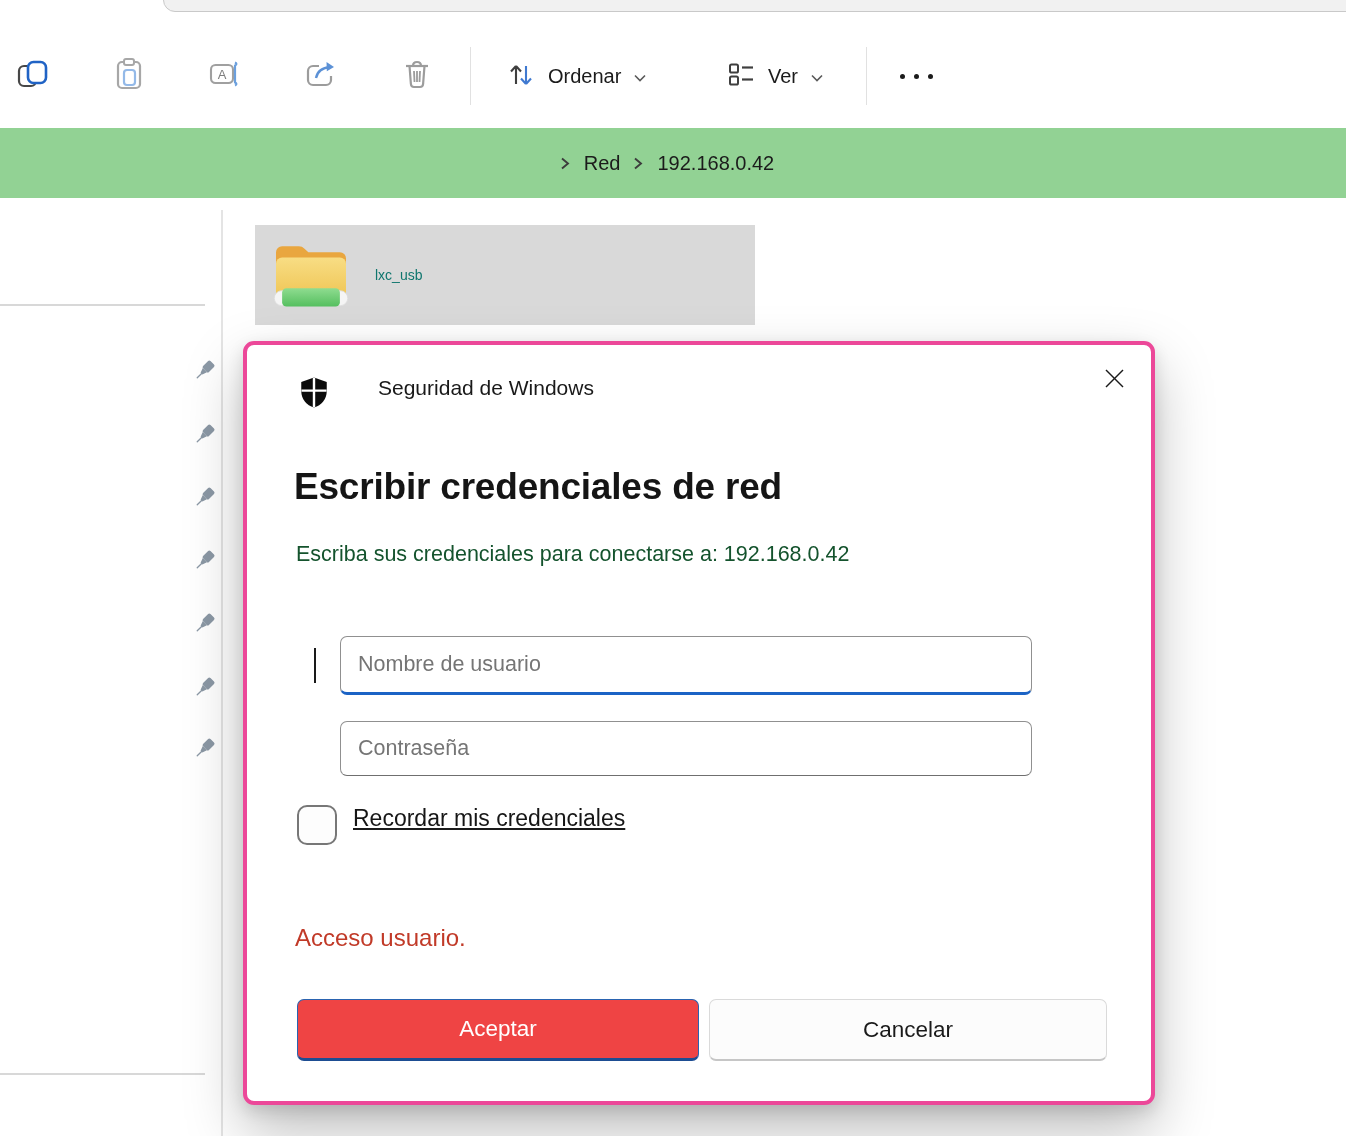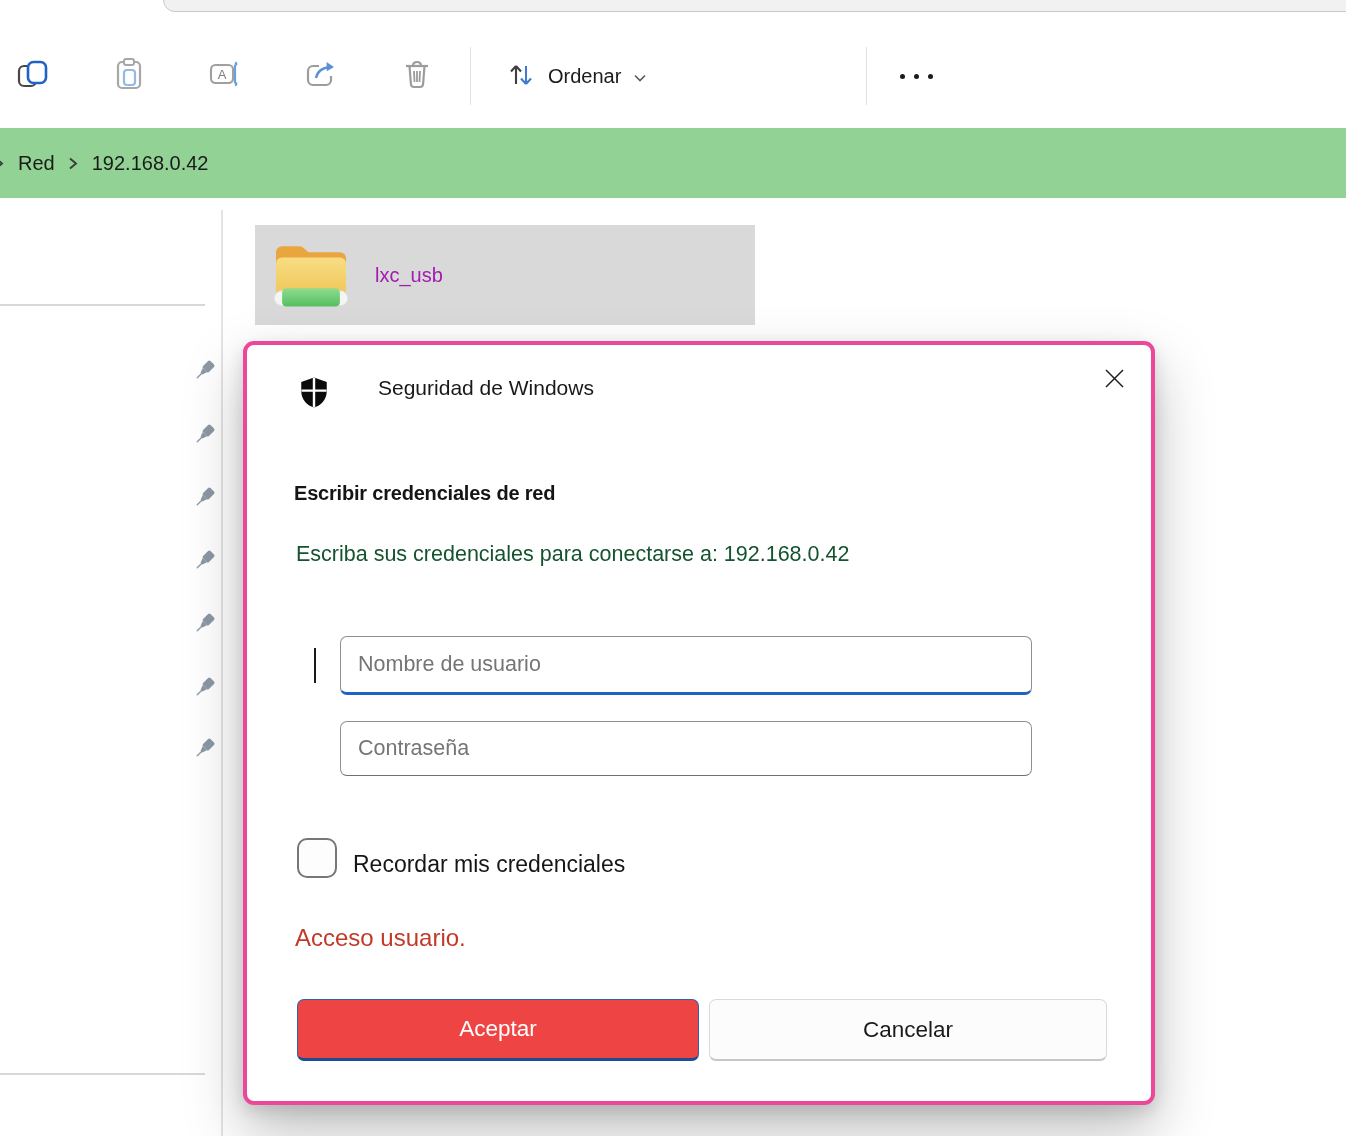--- a/index.html
+++ b/index.html
@@ -23,40 +23,40 @@
   .crumb{padding:4px 6px;}
   .crumb-sep{display:flex;align-items:center;margin:0 6px;}
   
   .main{position:absolute;left:0;top:198px;width:100%;height:938px;background:#fff;}
   .side-vline{position:absolute;left:221px;top:12px;bottom:0;width:1.5px;background:#e4e4e4;}
   .side-hline{position:absolute;left:0;width:205px;height:1.5px;background:#d8d8d8;}
   .pin{position:absolute;left:192px;width:25px;height:25px;}
   
   .tile{position:absolute;left:255px;top:27px;width:500px;height:100px;background:#d9d9d9;display:flex;align-items:center;}
   .tile .ficon{margin-left:14px;width:84px;height:84px;flex:0 0 auto;}
-  .tile .fname{margin-left:22px;font-size:20px;color:#a21caf;}
+  .tile .fname{margin-left:22px;font-size:14px;color:#0f766e;}
   
   .dialog{position:absolute;left:243px;top:341px;width:912px;height:764px;background:#fff;
     border:4px solid #ec4899;border-radius:11px;
     box-shadow:0 26px 58px rgba(0,0,0,.26),0 6px 16px rgba(0,0,0,.12);}
   .dlg-shield{position:absolute;left:50px;top:30px;width:34px;height:36px;}
   .dlg-apptitle{position:absolute;left:131px;top:31px;font-size:21px;color:#191919;}
   .dlg-close{position:absolute;left:845px;top:13px;width:44px;height:44px;display:flex;align-items:center;justify-content:center;border-radius:6px;}
-  .dlg-title{position:absolute;left:47px;top:137px;font-size:20px;font-weight:700;color:#151515;letter-spacing:-.2px;}
+  .dlg-title{position:absolute;left:47px;top:121px;font-size:37px;font-weight:700;color:#151515;letter-spacing:-.2px;}
   .dlg-sub{position:absolute;left:49px;top:197px;font-size:21.5px;color:#14532d;}
   .field{position:absolute;left:50px;width:692px;}
   .field input{width:100%;height:100%;border:1px solid #909090;border-radius:7px;background:#fff;
     font-family:inherit;font-size:21.5px;color:#1b1b1b;padding:0 17px;outline:none;margin-left:43px;}
   .field input::placeholder{color:#757575;opacity:1;}
   .field.f-user{top:291px;height:59px;}
   .field.f-user input{border-bottom:3.5px solid #1b63c5;}
   .field.f-pass{top:376px;height:55px;}
   .field.f-pass input{border-bottom-color:#6f6f6f;}
   .caret{position:absolute;left:17px;top:12px;width:2px;height:35px;background:#1a1a1a;}
-  .chk-row{position:absolute;left:50px;top:493px;display:flex;align-items:flex-end;}
+  .chk-row{position:absolute;left:50px;top:460px;display:flex;align-items:flex-start;text-decoration:underline;}
   .chk-box{width:40px;height:40px;border:2.5px solid #777;border-radius:10px;background:#fdfdfd;flex:0 0 auto;}
   .chk-label{margin-left:16px;font-size:23px;color:#161616;}
   .dlg-error{position:absolute;left:48px;top:579px;font-size:24px;color:#c13a28;}
   .btn{position:absolute;top:654px;height:62px;border-radius:7px;display:flex;align-items:center;justify-content:center;font-size:22.5px;}
   .btn-ok{left:50px;width:402px;background:#ef4444;border:1px solid #2a63b0;border-bottom:3px solid #1d4d92;color:#fff;}
   .btn-cancel{left:462px;width:398px;background:#fcfcfc;border:1px solid #dadada;border-bottom:2px solid #c6c6c6;color:#1a1a1a;}
 </style>
 </head>
 <body>
 
@@ -129,33 +129,49 @@
         </svg>
       </span>
       <span>Ordenar</span>
       <span>
         <svg width="14" height="10" viewBox="0 0 14 10">
             <path d="M2 2.5 l5 5 5-5" fill="none" stroke="#5a5a5a" stroke-width="1.6"></path>
           </svg>
       </span>
     </div>
 
+    <div class="tb-text-btn" style="left:712px;padding:0 14px">
+      <span>
+        <svg width="30" height="30" viewBox="0 0 30 30">
+          <rect x="4" y="5.5" width="8" height="8" rx="1.6" fill="none" stroke="#3f3f3f" stroke-width="2"></rect>
+          <rect x="4" y="17.5" width="8" height="8" rx="1.6" fill="none" stroke="#3f3f3f" stroke-width="2"></rect>
+          <line x1="16" y1="8.5" x2="27" y2="8.5" stroke="#3f3f3f" stroke-width="2.2"></line>
+          <line x1="16" y1="20.5" x2="27" y2="20.5" stroke="#3f3f3f" stroke-width="2.2"></line>
+        </svg>
+      </span>
+      <span>Ver</span>
+      <span>
+        <svg width="14" height="10" viewBox="0 0 14 10">
+            <path d="M2 2.5 l5 5 5-5" fill="none" stroke="#5a5a5a" stroke-width="1.6"></path>
+          </svg>
+      </span>
+    </div>
 
     <div class="tb-divider" style="left:866px"></div>
 
     <div class="tb-btn" style="left:888px;width:56px">
       <span class="dots">
           <i></i>
           <i></i>
           <i></i>
         </span>
     </div>
   </div>
 
-  <div class="addressbar" id="addressbar" style="background: rgb(146, 210, 148);">
+  <div class="addressbar" id="addressbar" style="background: rgb(146, 210, 148); justify-content: center;">
     <span class="crumb-sep" style="margin-left:-7px">
       <svg width="13" height="15" viewBox="0 0 13 15">
           <path d="M3 2.5 l6 5-6 5" fill="none" stroke="#3c3c3c" stroke-width="1.9"></path>
         </svg>
     </span>
     <span class="crumb">Red</span>
     <span class="crumb-sep">
       <svg width="13" height="15" viewBox="0 0 13 15">
           <path d="M3 2.5 l6 5-6 5" fill="none" stroke="#3c3c3c" stroke-width="1.9"></path>
         </svg>

